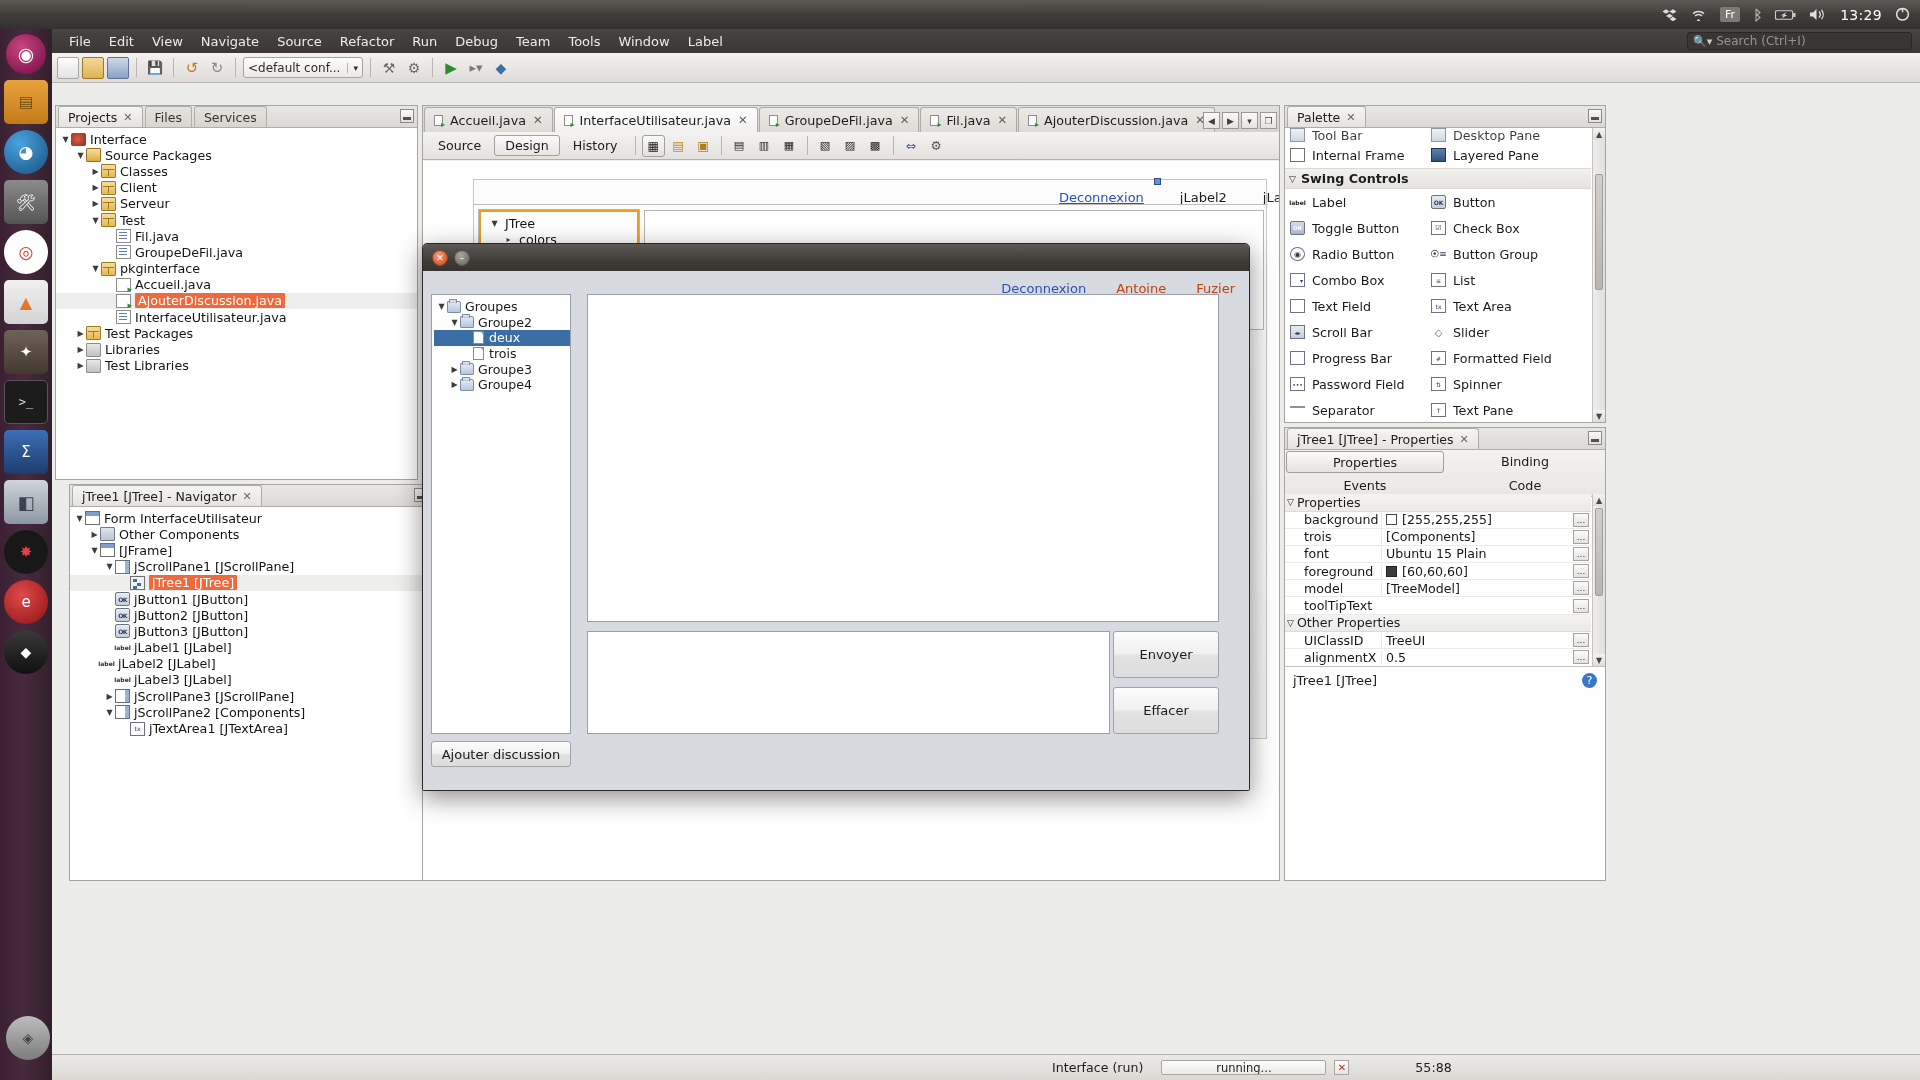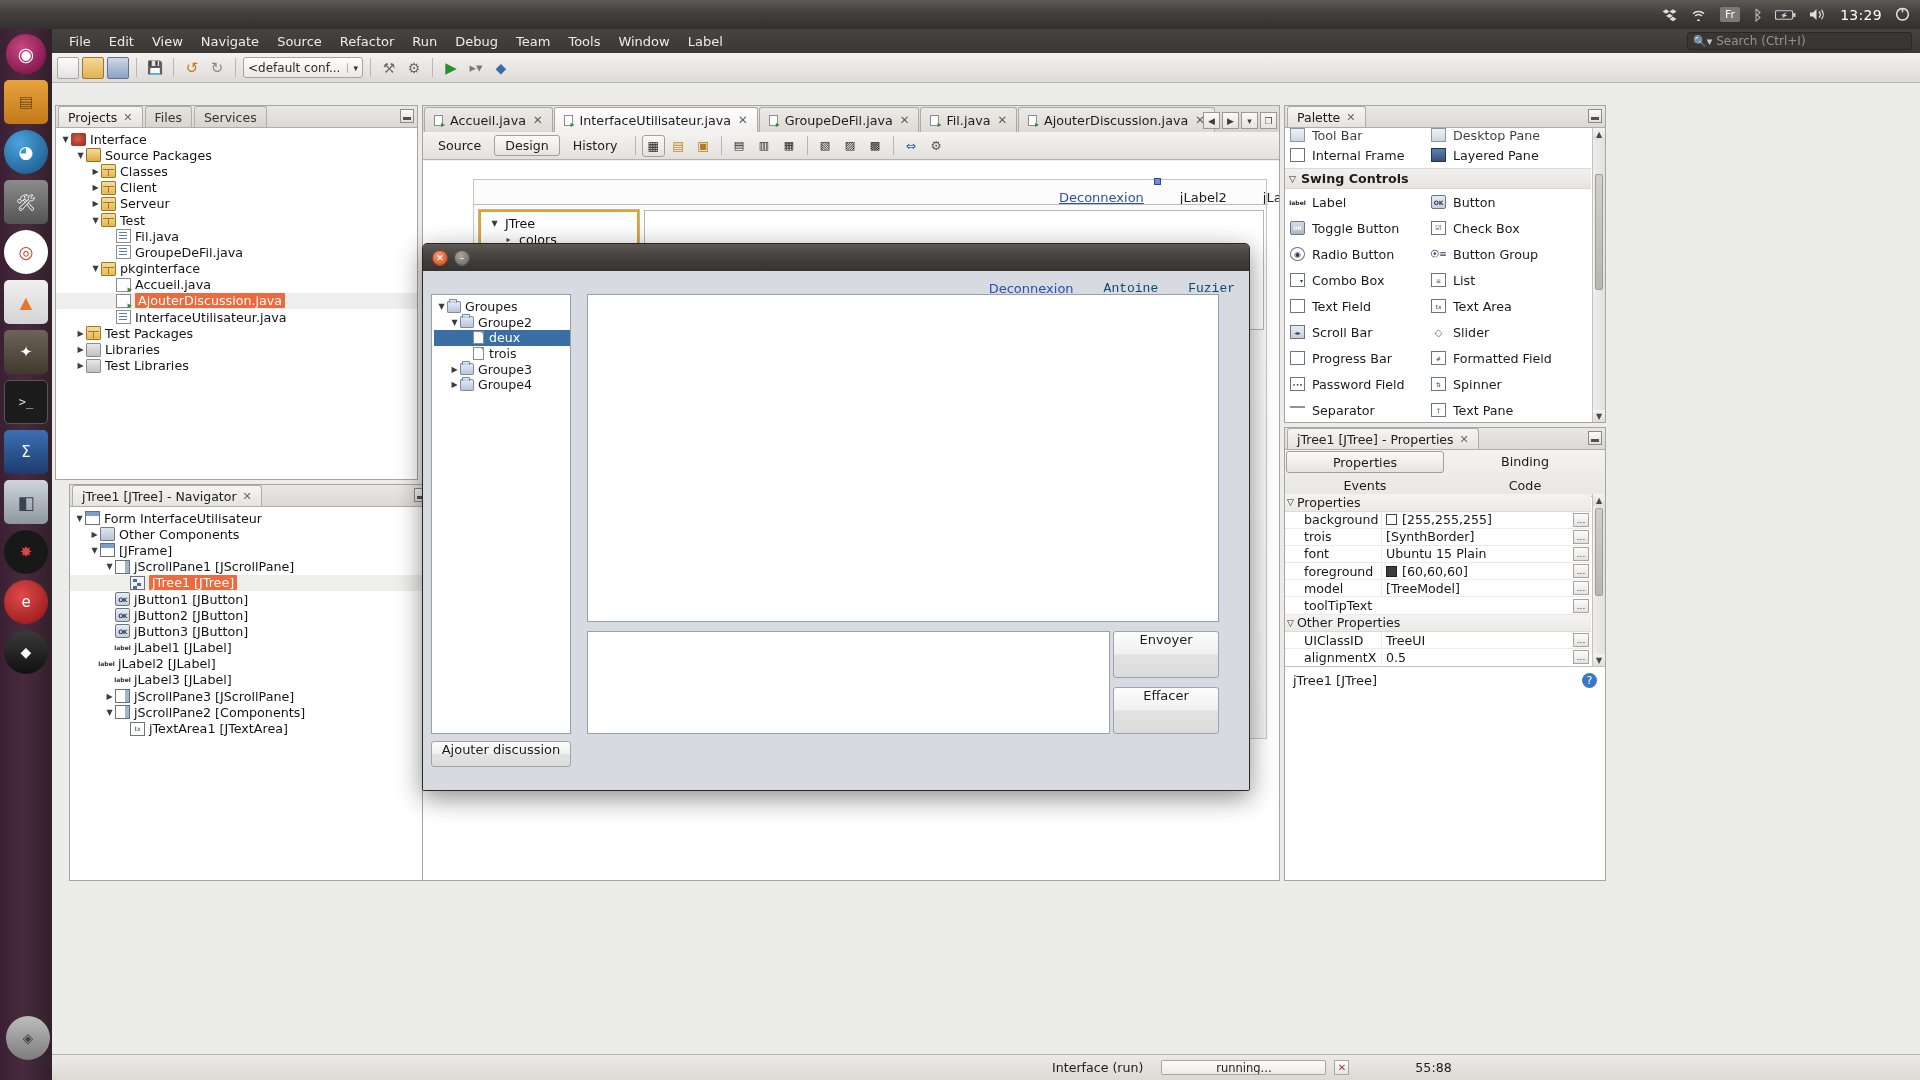--- a/index.html
+++ b/index.html
@@ -176,25 +176,25 @@
   .dlg-title {
     height:27px; background:linear-gradient(to bottom,#5c5853,#403c38 60%,#373330);
     display:flex; align-items:center; padding-left:9px; gap:6px;
   }
   .wb { width:16px;height:16px;border-radius:50%; display:flex;align-items:center;justify-content:center;
         font-size:9px; color:#fff; border:1px solid rgba(0,0,0,.35);}
   .wb.close { background:radial-gradient(circle at 40% 32%,#f4a081,#e0663a 60%,#c44d22);}
   .wb.min   { background:radial-gradient(circle at 40% 32%,#a9a6a2,#807c77 60%,#6a6762);}
   .dlg-body { position:absolute; left:0; right:0; top:27px; bottom:0; background:#d7dae1; }
   .dlg-links { position:absolute; right:14px; top:10px; display:flex; gap:30px; align-items:center; font-size:13px;}
-  .dlg-links .u { color:#0c4a6e;font-family:Liberation Mono, monospace; }
+  .dlg-links .u { color:#c2410c; }
   .swing-panel { position:absolute; background:#fff; border:1px solid #9aa0ab; }
   .swing-btn {
     position:absolute; background:linear-gradient(to bottom,#fdfdfd 0%,#f0f0f0 48%,#e2e2e2 52%,#dcdcdc 100%);
-    border:1px solid #9fa3aa; border-radius:3px; display:flex; align-items:flex-start; justify-content:center;
+    border:1px solid #9fa3aa; border-radius:3px; display:flex; align-items:center; justify-content:center;
     font-size:13px; color:#1b1b1b;
   }
   .dtree { padding:4px 0 0 2px; font-size:12.6px; color:#1b1b1b;}
   .dtree .trow { height:15.6px; }
   .dtree .sel { background:#3a6ea5; color:#fff; }
   .ic-folder { width:14px;height:12px;flex:0 0 14px; margin-right:4px; position:relative;
     background:linear-gradient(#e3eaf4,#b7c6dc); border:1px solid #7e8da3; border-radius:1px 2px 1px 1px;}
   .ic-folder::before{content:""; position:absolute; left:1px; top:-3px; width:6px; height:3px;
     background:linear-gradient(#e3eaf4,#b7c6dc); border:1px solid #7e8da3; border-bottom:none; border-radius:1px 1px 0 0;}
   .ic-leaf { width:11px;height:13px;flex:0 0 11px; margin-right:5px; position:relative;
@@ -774,21 +774,21 @@
             <div class="k">background</div>
             <div class="v">
               <span class="swatch-w"></span>
               <span>[255,255,255]</span>
             </div>
             <div class="dots">...</div>
           </div>
           <div class="prow">
             <div class="k">trois</div>
             <div class="v">
-              <span>[SynthBorder]</span>
+              <span>[Components]</span>
             </div>
             <div class="dots">...</div>
           </div>
           <div class="prow">
             <div class="k">font</div>
             <div class="v">
               <span>Ubuntu 15 Plain</span>
             </div>
             <div class="dots">...</div>
           </div>

